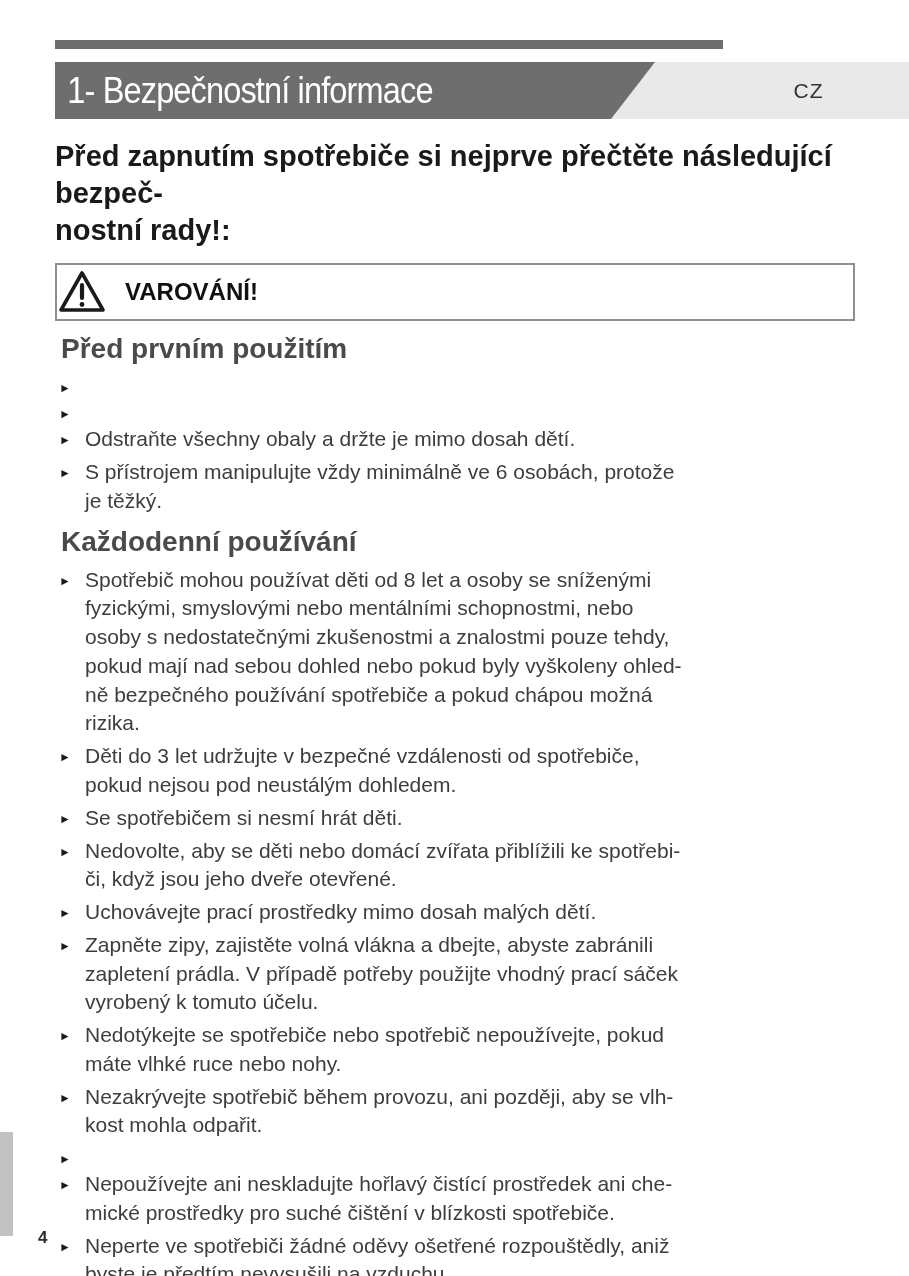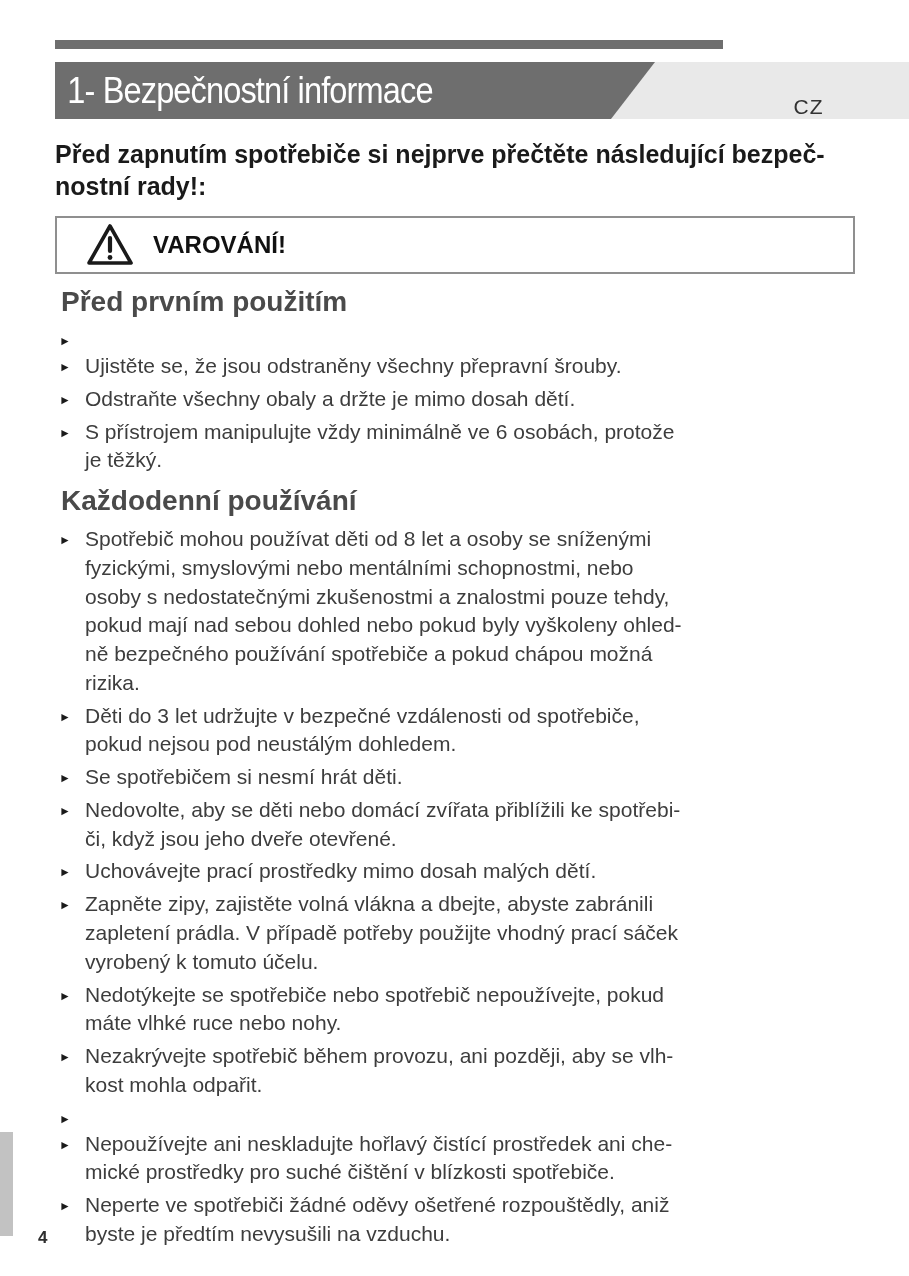--- a/index.html
+++ b/index.html
@@ -21,21 +21,21 @@
   }
   
   .lang-badge {
     position: absolute;
     left: 588px; top: 62px;
     width: 321px; height: 57px;
     background: #e9e9e9;
     border-top-left-radius: 26px;
     border-bottom-left-radius: 26px;
     display: flex;
-    align-items: flex-end;
+    align-items: center;
     justify-content: center;
   }
   .lang-badge span {
     font-size: 21px;
     letter-spacing: 1px;
     color: #333333;
     padding-left: 120px;
   }
   
   .banner {
@@ -58,33 +58,33 @@
     transform-origin: left center;
     white-space: nowrap;
   }
   .content {
     position: absolute;
     left: 55px; top: 138px;
     width: 800px;
   }
   .intro {
     margin: 0 0 14px 0;
-    font-size: 25px;
+    font-size: 29px;
     font-weight: bold;
     line-height: 1.28;
     color: #1a1a1a;
     white-space: pre-line;
   }
   .warning-box {
     border: 2px solid #8f8f8f;
     height: 58px;
     display: flex;
     align-items: center;
     gap: 18px;
-    padding-left: 28px;
+    padding-left: 0;
     box-sizing: border-box;
     margin-bottom: 12px;
   }
   .warning-label {
     font-size: 24px;
     font-weight: bold;
     color: #111111;
   }
   .tri-icon { display: inline-flex; }
   .section-heading {
@@ -161,21 +161,20 @@
       <span class="warning-label">VAROVÁNÍ!</span>
     </div>
 
     <h2 class="section-heading">Před prvním použitím</h2>
     <ul class="bullets">
       <li>
         <span class="marker">►</span>
       </li>
       <li>
         <span class="marker">►</span>
-        <span class="txt">Ujistěte se, že jsou odstraněny všechny přepravní šrouby.</span>
       </li>
       <li>
         <span class="marker">►</span>
         <span class="txt">Odstraňte všechny obaly a držte je mimo dosah dětí.</span>
       </li>
       <li>
         <span class="marker">►</span>
         <span class="txt">S přístrojem manipulujte vždy minimálně ve 6 osobách, protože
 je těžký.</span>
       </li>

